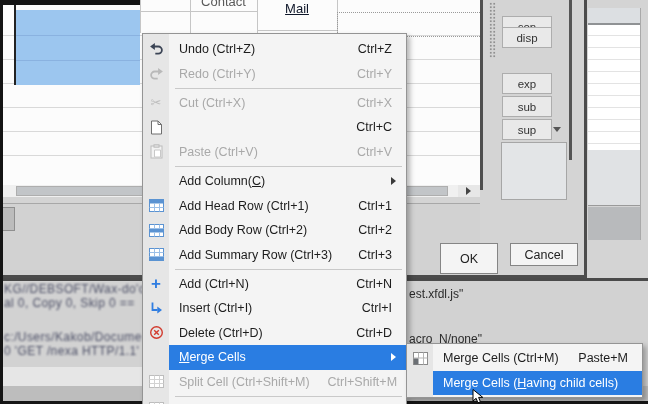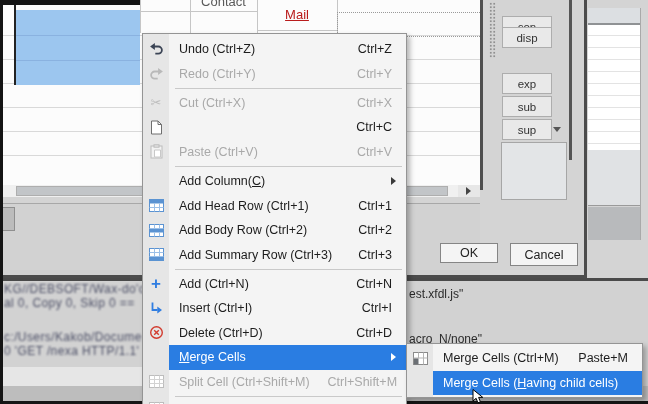--- a/index.html
+++ b/index.html
@@ -59,21 +59,21 @@
 
   <div class="abs" style="left:3px;top:0;width:477px;height:185px;background:#fcfcfc;overflow:hidden;">
     <div class="abs" style="left:0;top:35px;width:477px;height:125px;background:repeating-linear-gradient(to bottom,#d9d9d9 0 1px,transparent 1px 24px);"></div>
     <div class="vline" style="left:137px;top:0;height:33px;"></div>
     <div class="vline" style="left:187px;top:0;height:185px;"></div>
     <div class="vline" style="left:254px;top:0;height:185px;"></div>
     <div class="vline" style="left:334px;top:0;height:185px;"></div>
     <div class="hline" style="left:137px;top:11px;width:117px;"></div>
     <div class="hline" style="left:254px;top:30px;width:80px;"></div>
     <div class="abs" style="left:187px;top:-6px;width:67px;text-align:center;font-size:13px;color:#5a5a5a;">Contact</div>
-    <div class="abs" style="left:254px;top:7px;width:80px;text-align:center;font-size:13px;color:#b91c1c;text-decoration:underline;">Mail</div>
+    <div class="abs" style="left:254px;top:1px;width:80px;text-align:center;font-size:13px;color:#0f172a;text-decoration:underline;">Mail</div>
     <div class="abs" style="left:334px;top:12px;width:143px;height:23px;border:1px dotted #9a9a9a;"></div>
     <div class="abs" style="left:11px;top:5px;width:2px;height:80px;background:#222;"></div>
     <div class="abs" style="left:13px;top:10px;width:124px;height:75px;background:#9cc6ef;">
       <div class="abs" style="left:0;top:25px;width:124px;height:1px;background:#8ab2e0;"></div>
       <div class="abs" style="left:0;top:50px;width:124px;height:1px;background:#8ab2e0;"></div>
     </div>
   </div>
 
   <div class="abs" style="left:3px;top:185px;width:477px;height:12px;background:#f0f0f0;">
     <div class="abs" style="left:13px;top:1px;width:432px;height:10px;background:#c2c5c8;border:1px solid #aeaeae;box-sizing:border-box;"></div>
@@ -90,21 +90,21 @@
   <div class="abs" style="left:489px;top:2px;width:7px;height:56px;background-image:radial-gradient(#909090 1px,transparent 1.2px);background-size:3.5px 3.5px;"></div>
   <button class="pbtn" style="top:16px;">con</button>
   <button class="pbtn" style="top:27px;">disp</button>
   <button class="pbtn" style="top:73px;">exp</button>
   <button class="pbtn" style="top:96px;">sub</button>
   <button class="pbtn" style="top:119px;">sup</button>
   <div class="abs" style="left:553px;top:127px;width:0;height:0;border:4px solid transparent;border-top:5px solid #555;"></div>
   <div class="abs" style="left:569px;top:0;width:3px;height:160px;background:#555;"></div>
   <div class="abs" style="left:501px;top:142px;width:66px;height:58px;background:#e3e5e7;border:1px solid #a6a6a6;box-sizing:border-box;"></div>
 
-  <button class="btn" style="left:440px;top:243px;width:58px;height:20px;">OK</button>
+  <button class="btn" style="left:440px;top:243px;width:58px;height:31px;">OK</button>
   <button class="btn" style="left:510px;top:243px;width:68px;height:23px;">Cancel</button>
 
   <div class="abs" style="left:584px;top:0;width:3px;height:278px;background:#4c4c4c;"></div>
   <div class="abs" style="left:0;top:275px;width:587px;height:3px;background:#4c4c4c;"></div>
 
   <div class="abs" style="left:0;top:0;width:3px;height:404px;background:#141414;"></div>
   <div class="abs" style="left:0;top:0;width:140px;height:5px;background:#141414;"></div>
 
   <div class="menu" style="left:142px;top:33px;width:263px;">
     <div class="mi">

